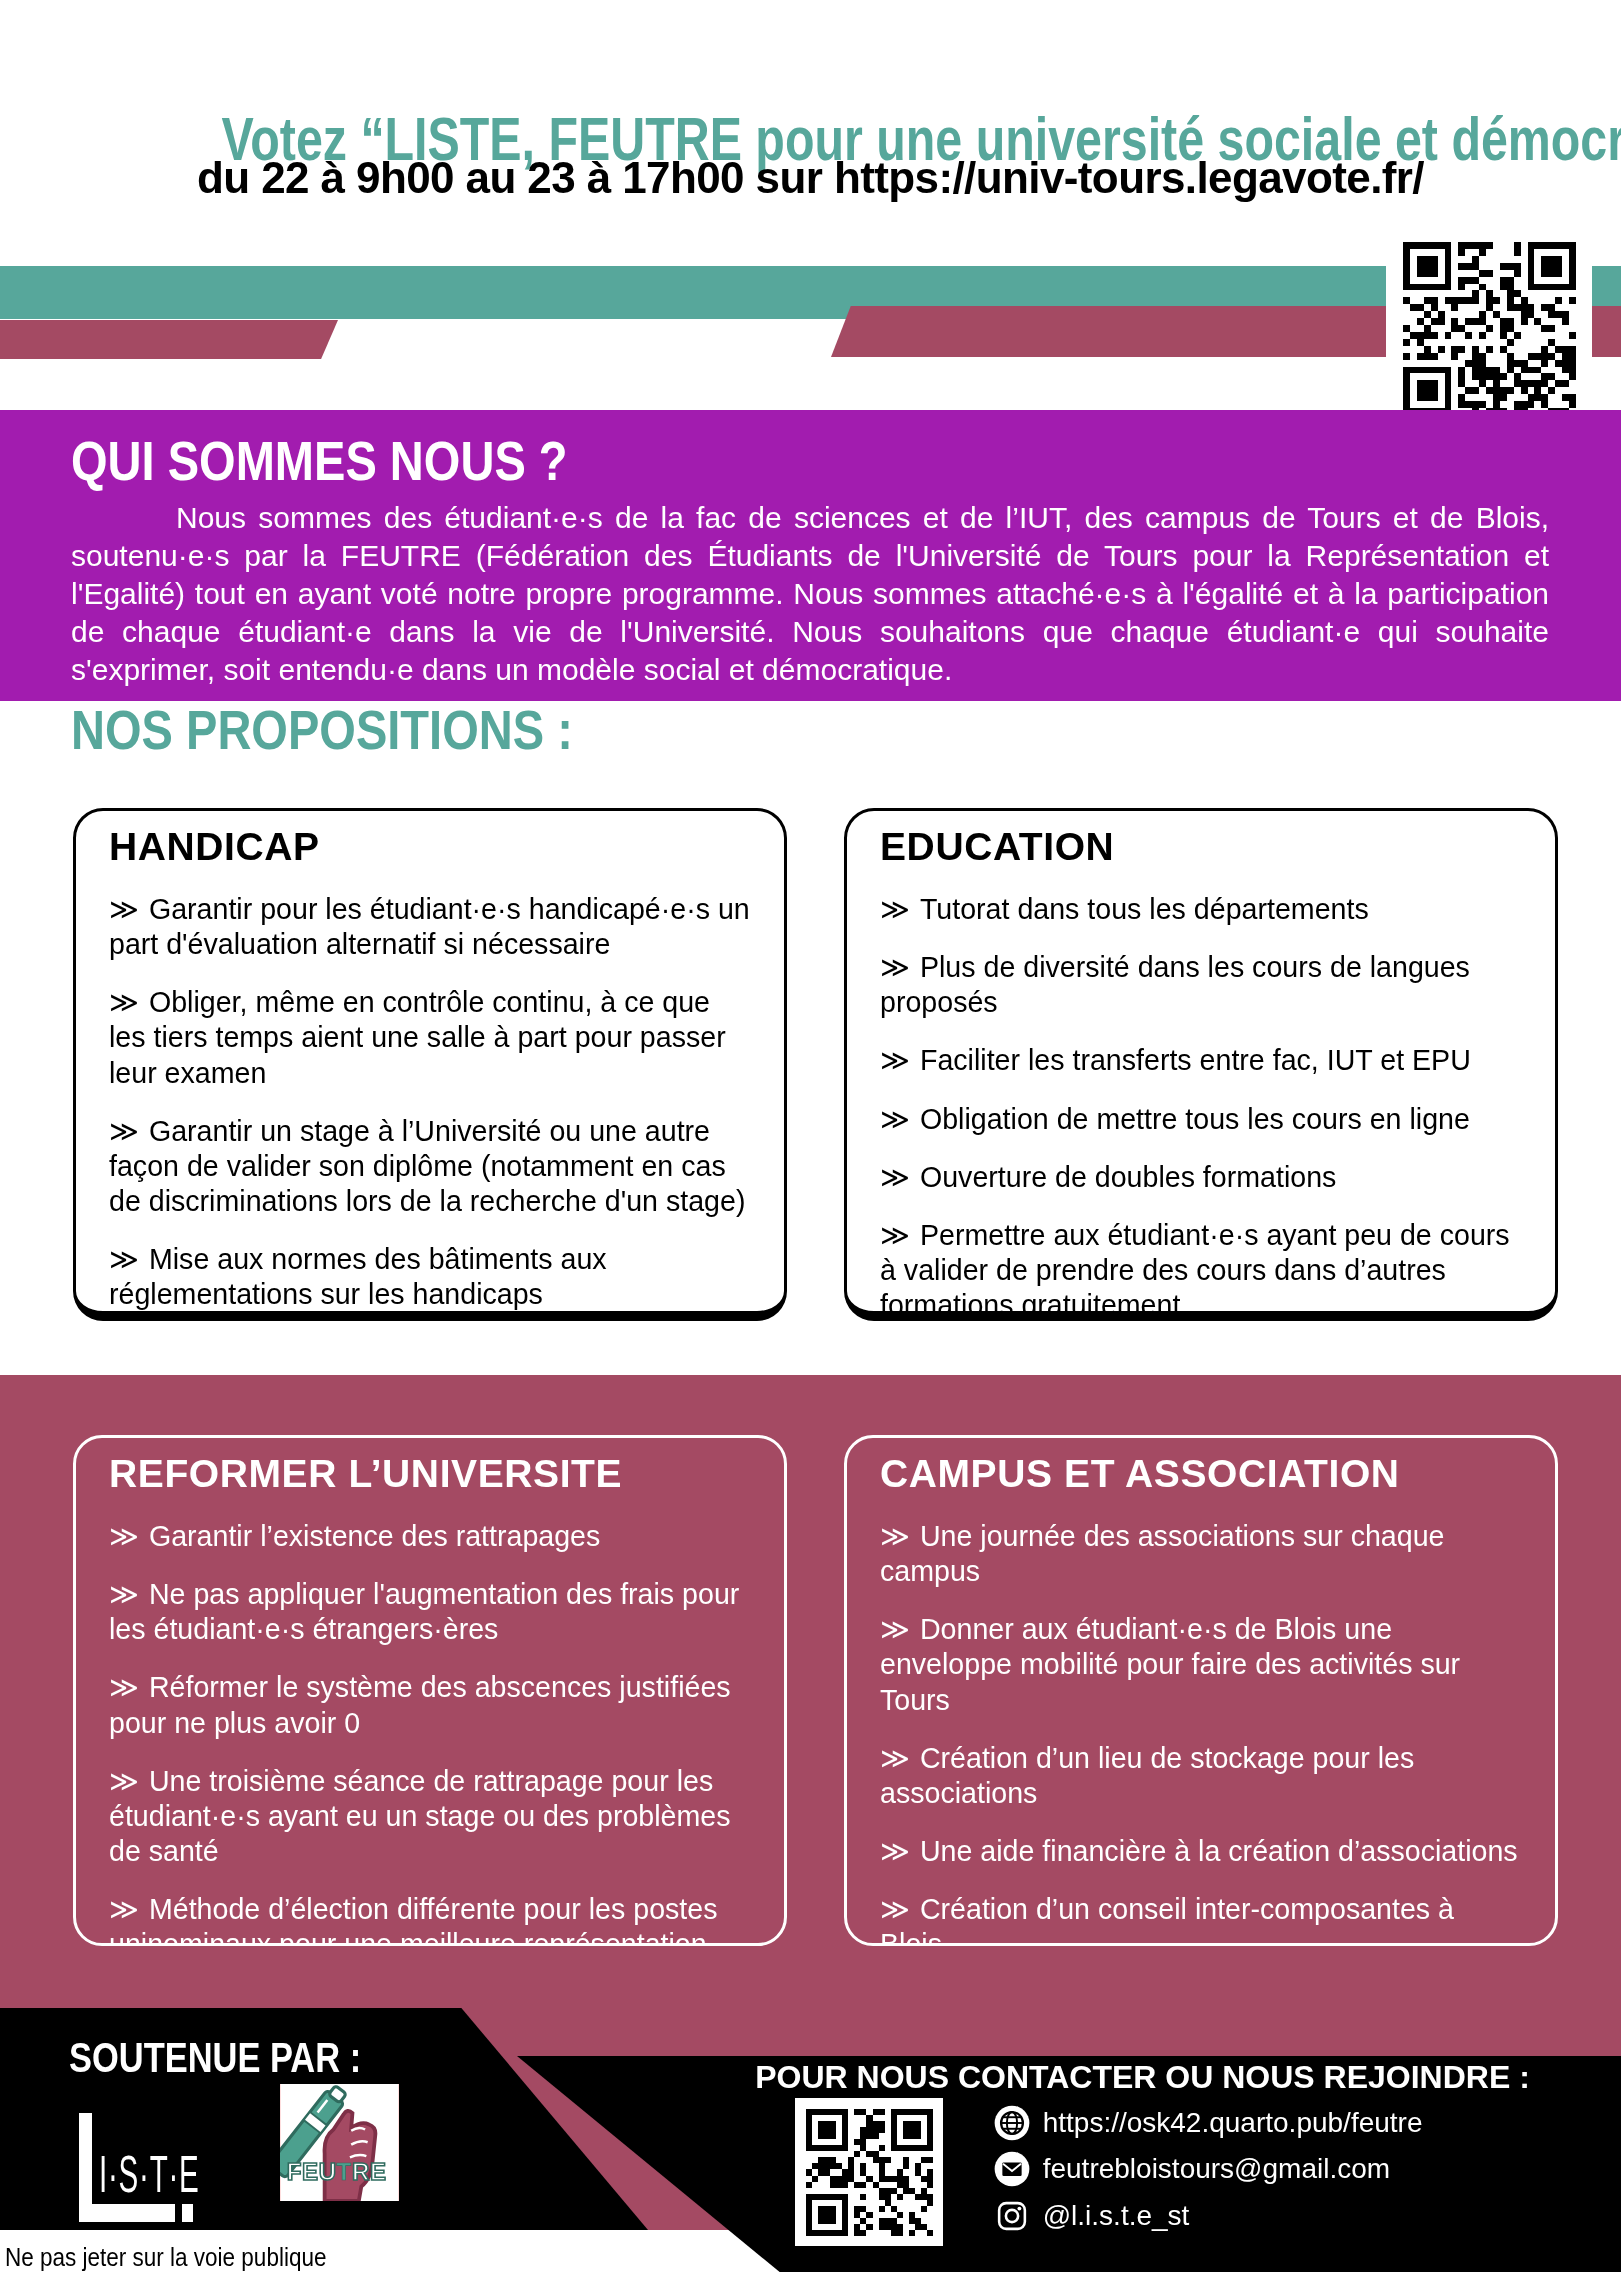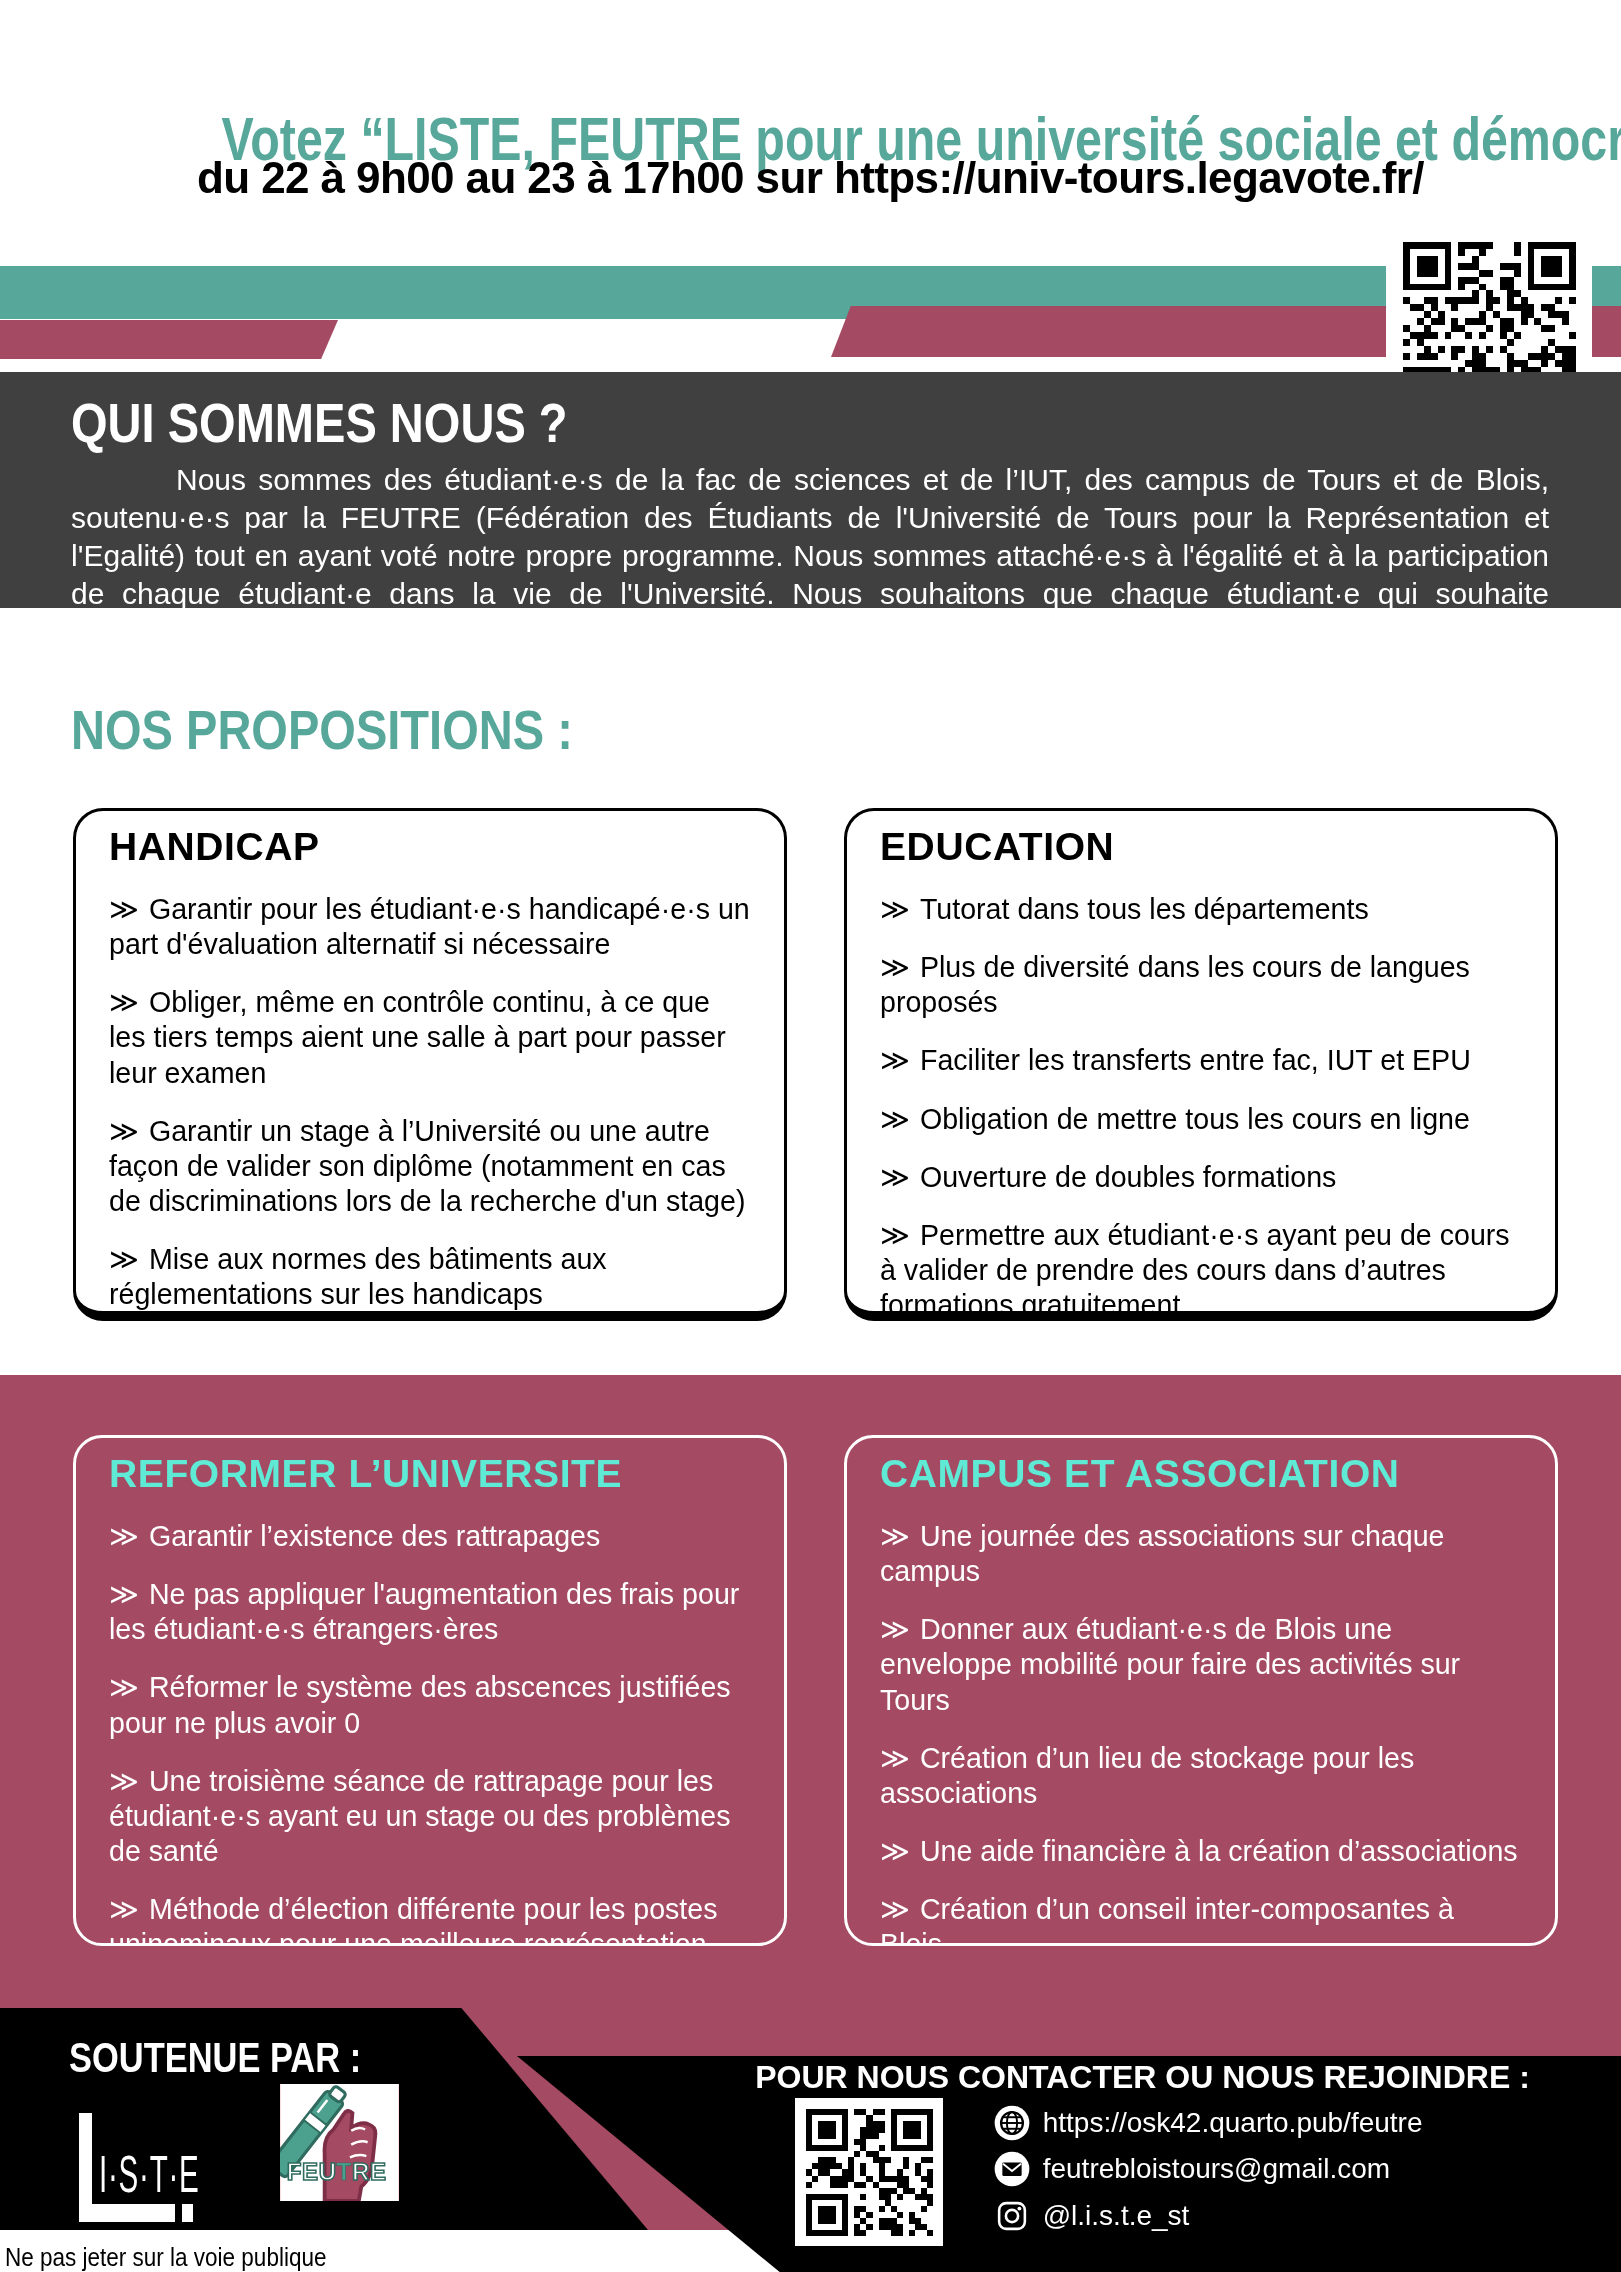--- a/index.html
+++ b/index.html
@@ -26,21 +26,21 @@
   .band-maroon-right{
     position:absolute;top:306px;left:831px;width:790px;height:51px;background:#a44a63;
     clip-path:polygon(2.5% 0,100% 0,100% 100%,0 100%);
   }
   .qr-top-box{
     position:absolute;left:1386px;top:219px;width:206px;height:219px;background:#ffffff;
     display:flex;align-items:center;justify-content:center;
   }
   .qr-top-box .qr{width:173px;height:173px;}
   
-  .teal-section{position:absolute;top:372px;left:0;width:1621px;height:236px;background:#404040;}
+  .teal-section{position:absolute;top:410px;left:0;width:1621px;height:291px;background:#a21caf;}
   .teal-section h2{
     position:absolute;left:71px;top:23px;margin:0;font-size:56px;font-weight:700;color:#ffffff;
     line-height:1;white-space:nowrap;transform:scaleX(0.84);transform-origin:left center;
   }
   .teal-section p{
     position:absolute;left:71px;top:89px;width:1478px;margin:0;
     font-size:30px;line-height:1.27;color:#ffffff;text-align:justify;text-indent:105px;
   }
   
   .nos-heading{
@@ -56,21 +56,21 @@
   .card ul{margin:0;padding:0;list-style:none;}
   .card li{font-size:28.6px;line-height:1.23;margin:0 0 23px 0;}
   .card .chev{margin-right:10px;}
   .card-handicap{left:73px;top:808px;}
   .card-education{left:844px;top:808px;}
   
   .maroon-section{position:absolute;top:1375px;left:0;width:1621px;height:855px;background:#a44a63;}
   .card.dark{
     background:transparent;border:3.2px solid #ffffff;border-radius:29px;height:511px;color:#ffffff;
   }
-  .card.dark h3{color:#5eead4;}
+  .card.dark h3{color:#ffffff;}
   .card-reformer{left:73px;top:60px;}
   .card-campus{left:844px;top:60px;}
   
   .footer-black-left{
     position:absolute;left:0;top:2008px;width:648px;height:222px;background:#000;
     clip-path:polygon(0 0,71.2% 0,100% 100%,0 100%);
   }
   .footer-black-right{
     position:absolute;left:517px;top:2056px;width:1104px;height:217px;background:#000;
     clip-path:polygon(0 0,100% 0,100% 100%,23.9% 100%);

